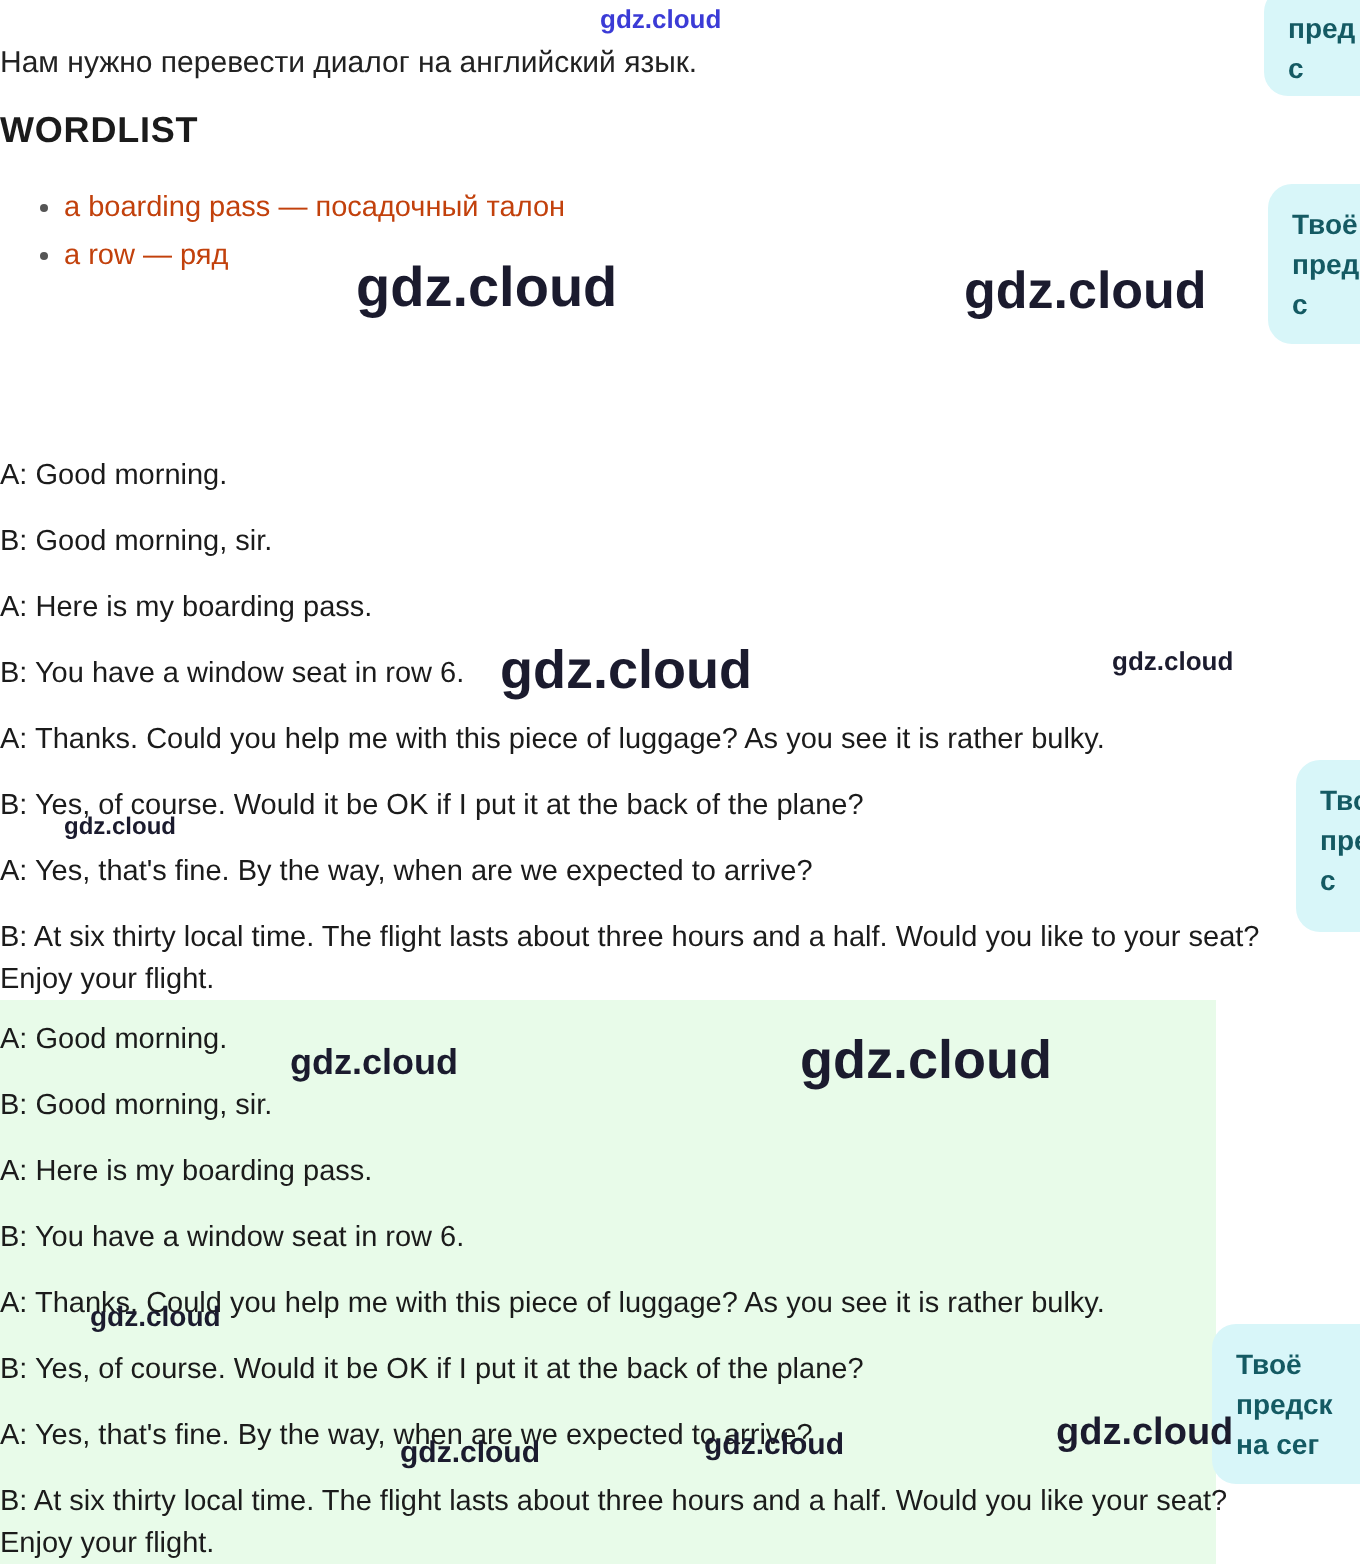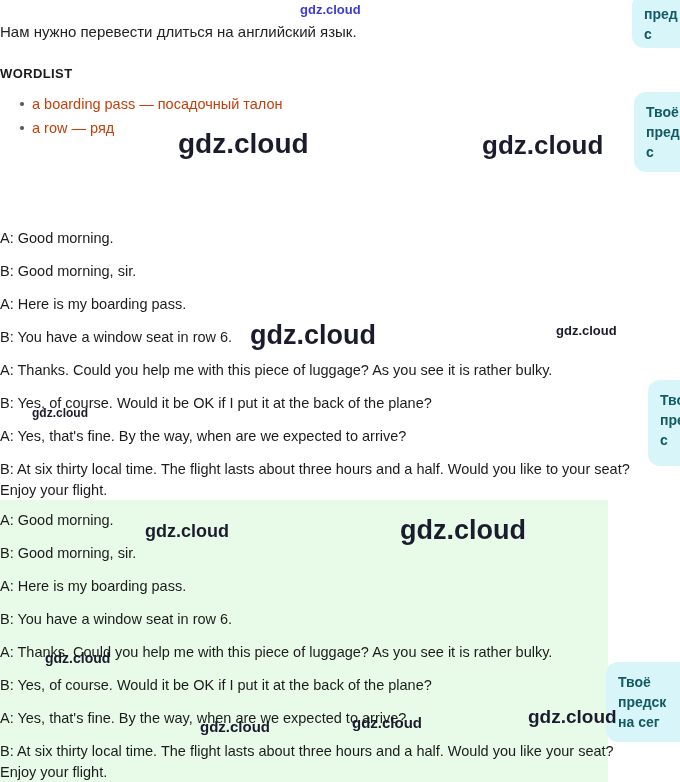--- a/index.html
+++ b/index.html
@@ -28,22 +28,22 @@
     top: 22px;
     width: 660px;
     font-size: 15px;
     line-height: 20px;
     color: #222;
   }
 
   .wordlist-title {
     position: absolute;
     left: 0;
-    top: 66px;
-    font-size: 13px;
+    top: 55px;
+    font-size: 18px;
     font-weight: bold;
     letter-spacing: 0.4px;
     color: #1b1b1b;
   }
 
   .wordlist {
     position: absolute;
     left: 18px;
     top: 92px;
     margin: 0;
@@ -130,21 +130,21 @@
   .wm-9 { left: 45px; top: 650px; font-size: 14px; }
   .wm-10 { left: 200px; top: 718px; font-size: 15px; }
   .wm-11 { left: 352px; top: 714px; font-size: 15px; }
   .wm-12 { left: 528px; top: 706px; font-size: 19px; }
 </style>
 </head>
 <body>
 
 <div class="page">
 
-  <div class="intro">Нам нужно перевести длиться на английский язык.</div>
+  <div class="intro">Нам нужно перевести диалог на английский язык.</div>
 
   <div class="wordlist-title">WORDLIST</div>
 
   <ul class="wordlist">
     <li>a boarding pass — посадочный талон</li>
     <li>a row — ряд</li>
   </ul>
 
   <div class="dialog-block first">
     <div class="line">A: Good morning.</div>

